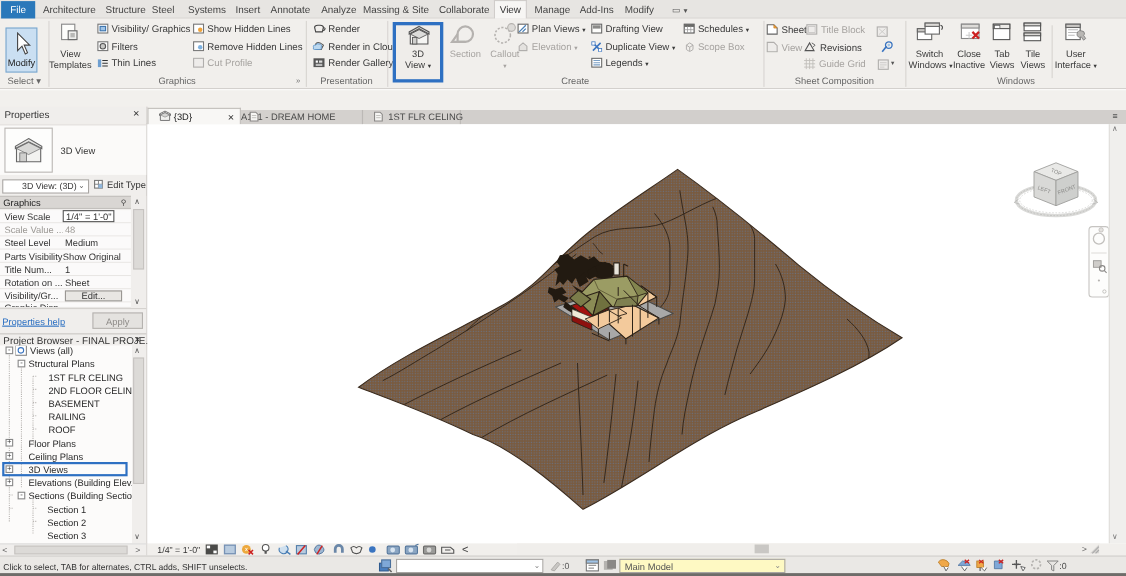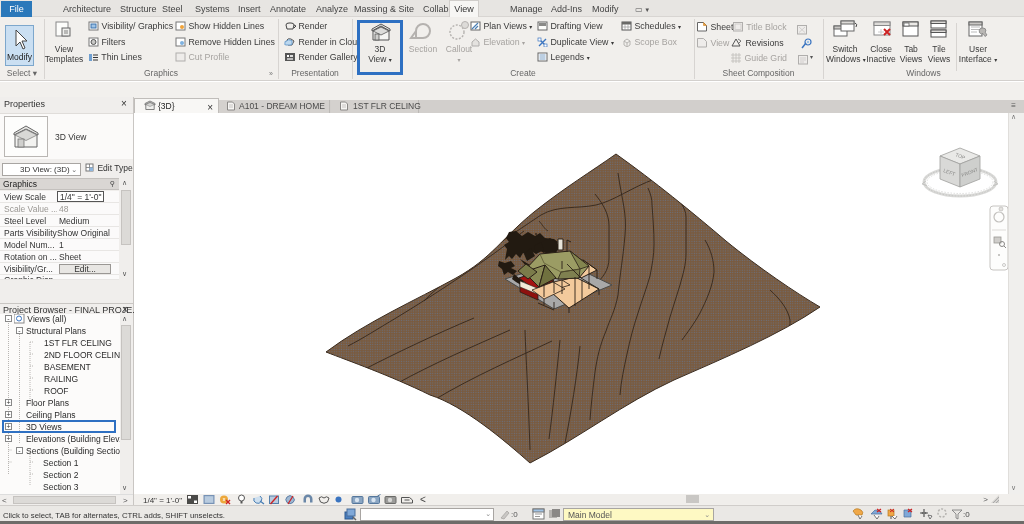--- a/index.html
+++ b/index.html
@@ -1,21 +1,21 @@
 <!DOCTYPE html>
 <html><head>
 <meta charset="utf-8">
 <style>
 * { margin:0; padding:0; box-sizing:border-box; }
 html,body { width:1024px; height:524px; overflow:hidden; }
 body { font-family:"Liberation Sans", sans-serif; position:relative; background:#fff; }
 .abs { position:absolute; }
 
 #tabbar { left:0; top:0; width:1024px; height:17px; background:#e7e5e2; border-bottom:1px solid #d8d5d2; }
-.rtab { position:absolute; top:2px; height:15px; font-size:9px; color:#444; line-height:14px; white-space:nowrap;margin-left:24px; }
+.rtab { position:absolute; top:2px; height:15px; font-size:9px; color:#444; line-height:14px; white-space:nowrap; }
 #filetab { position:absolute; left:1px; top:1px; width:31px; height:16px; background:#2a78ba; color:#fff; font-size:9px; text-align:center; line-height:16px; }
 #viewtab { position:absolute; left:449px; top:0; width:30px; height:17px; background:#f7f6f4; border:1px solid #d0cdca; border-bottom:none; color:#333; font-size:9px; text-align:center; line-height:16px; }
 
 #ribbon { left:0; top:17px; width:1024px; height:64px; background:#f1efec; border-bottom:1px solid #d3d0cd; }
 .psep { position:absolute; top:2px; height:60px; width:1px; background:#d7d4d1; }
 .plabel { position:absolute; top:51px; height:12px; font-size:8.5px; color:#666; text-align:center; }
 .rlbl { position:absolute; font-size:8.8px; color:#3a3a3a; white-space:nowrap; line-height:10px; }
 .glbl { color:#a6a3a0; }
 .bigtxt { position:absolute; font-size:8.5px; color:#3a3a3a; text-align:center; line-height:10px; white-space:nowrap; }
 .icon { position:absolute; }
@@ -242,21 +242,21 @@
     <rect x="2" y="2" width="13" height="14" fill="#fff" stroke="#666"></rect>
       <rect x="2" y="2" width="13" height="3" fill="#c9c7c4" stroke="#666"></rect>
     <path d="M4 7 h9 M4 9.5 h9 M4 12 h6" stroke="#bbb" stroke-width="1"></path>
     <path d="M16 8 a3 3 0 0 1 3 3 l-1 1 l2 3 l-2 1.5 l-2 -3 l-1.5 .5 a3 3 0 0 1 1.5 -6 Z" fill="#b9b7b4" stroke="#777" stroke-width=".7"></path>
   </svg>
   <div class="bigtxt" style="left:958px;top:27px;width:40px;">User<br>Interface <span style="font-size:6px;">▾</span></div>
 </div>
 
 <div id="gap" class="abs"></div>
 <div id="tabstrip" class="abs">
-  <div class="vtab" style="left:219px;width:111px;padding-left:20px;">A101 - DREAM HOME
+  <div class="vtab" style="left:219px;width:111px;">A101 - DREAM HOME
     <svg width="10" height="10" style="position:absolute;left:7px;top:1px;">
         <path d="M1.5 1 h5 l2 2 v6 h-7 Z" fill="#f6f5f3" stroke="#8a8886"></path>
         <path d="M3 4 h4 M3 6 h4" stroke="#b5b3b0" stroke-width=".7"></path>
       </svg></div>
   <div class="vtab" style="left:331px;width:88px;padding-left:22px;">1ST FLR CELING
     <svg width="10" height="10" style="position:absolute;left:8px;top:1px;">
         <path d="M1.5 1 h5 l2 2 v6 h-7 Z" fill="#f6f5f3" stroke="#8a8886"></path>
         <path d="M3 4 h4 M3 6 h4" stroke="#b5b3b0" stroke-width=".7"></path>
       </svg></div>
   <div class="vtab" style="left:134px;top:-2px;height:15px;line-height:15px;width:85px;background:#f8f7f5;border:1px solid #c0bdba;border-bottom:none;color:#222;padding-left:23px;">{3D}
@@ -309,41 +309,45 @@
     </div>
   <div class="row" style="top:118px;">
       <span class="rname">Steel Level</span>
       <span class="rval">Medium</span>
     </div>
   <div class="row" style="top:130px;">
       <span class="rname">Parts Visibility</span>
       <span class="rval" style="left:57px;">Show Original</span>
     </div>
   <div class="row" style="top:142px;">
-      <span class="rname">Model Num...</span>
+      <span class="rname">Title Num...</span>
       <span class="rval">1</span>
     </div>
   <div class="row" style="top:154px;">
       <span class="rname">Rotation on ...</span>
       <span class="rval">Sheet</span>
     </div>
   <div class="row" style="top:166px;">
       <span class="rname">Visibility/Gr...</span>
       <span class="rval" style="left:59px;top:1px;width:52px;height:10px;background:#e8e6e3;border:1px solid #9a9794;text-align:center;line-height:9px;">Edit...</span>
     </div>
   <div class="row" style="top:178px;height:5px;overflow:hidden;">
       <span class="rname" style="top:0;">Graphic Disp...</span>
     </div>
 
   <div style="position:absolute;left:120px;top:81px;width:13px;height:102px;background:#f0eeec;">
     <div style="position:absolute;left:2px;top:1px;font-size:7px;color:#555;">∧</div>
     <div style="position:absolute;left:1px;top:12px;width:10px;height:55px;background:#dcdad7;border:1px solid #c6c3c0;"></div>
     <div style="position:absolute;left:2px;top:92px;font-size:7px;color:#555;">∨</div>
   </div>
 
+  <div style="position:absolute;left:0;top:183px;width:133px;height:23px;background:#f0eeec;border-top:1px solid #d5d2cf;">
+    <span style="position:absolute;left:2px;top:6px;font-size:8.5px;color:#2a6fc2;text-decoration:underline;">Properties help</span>
+    <span style="position:absolute;left:84px;top:3px;width:46px;height:15px;background:#e4e2df;border:1px solid #b5b2af;font-size:8.5px;color:#8f8c89;text-align:center;line-height:14px;">Apply</span>
+  </div>
 
   <div class="hdr" style="top:206px;height:11px;border-top:1px solid #c9c6c3;">
       <span style="position:absolute;left:3px;top:1px;white-space:nowrap;">Project Browser - FINAL PROJE...</span>
       <span style="position:absolute;left:122px;top:0px;font-size:10px;color:#333;">×</span>
     </div>
 
   <div style="position:absolute;left:0;top:217px;width:120px;height:180px;background:#fcfbfa;overflow:hidden;">
     <svg width="120" height="174" style="position:absolute;left:0;top:0;">
       <g stroke="#b9b6b3" stroke-width="1" stroke-dasharray="1 1">
         <path d="M8.5 5 V160"></path>

